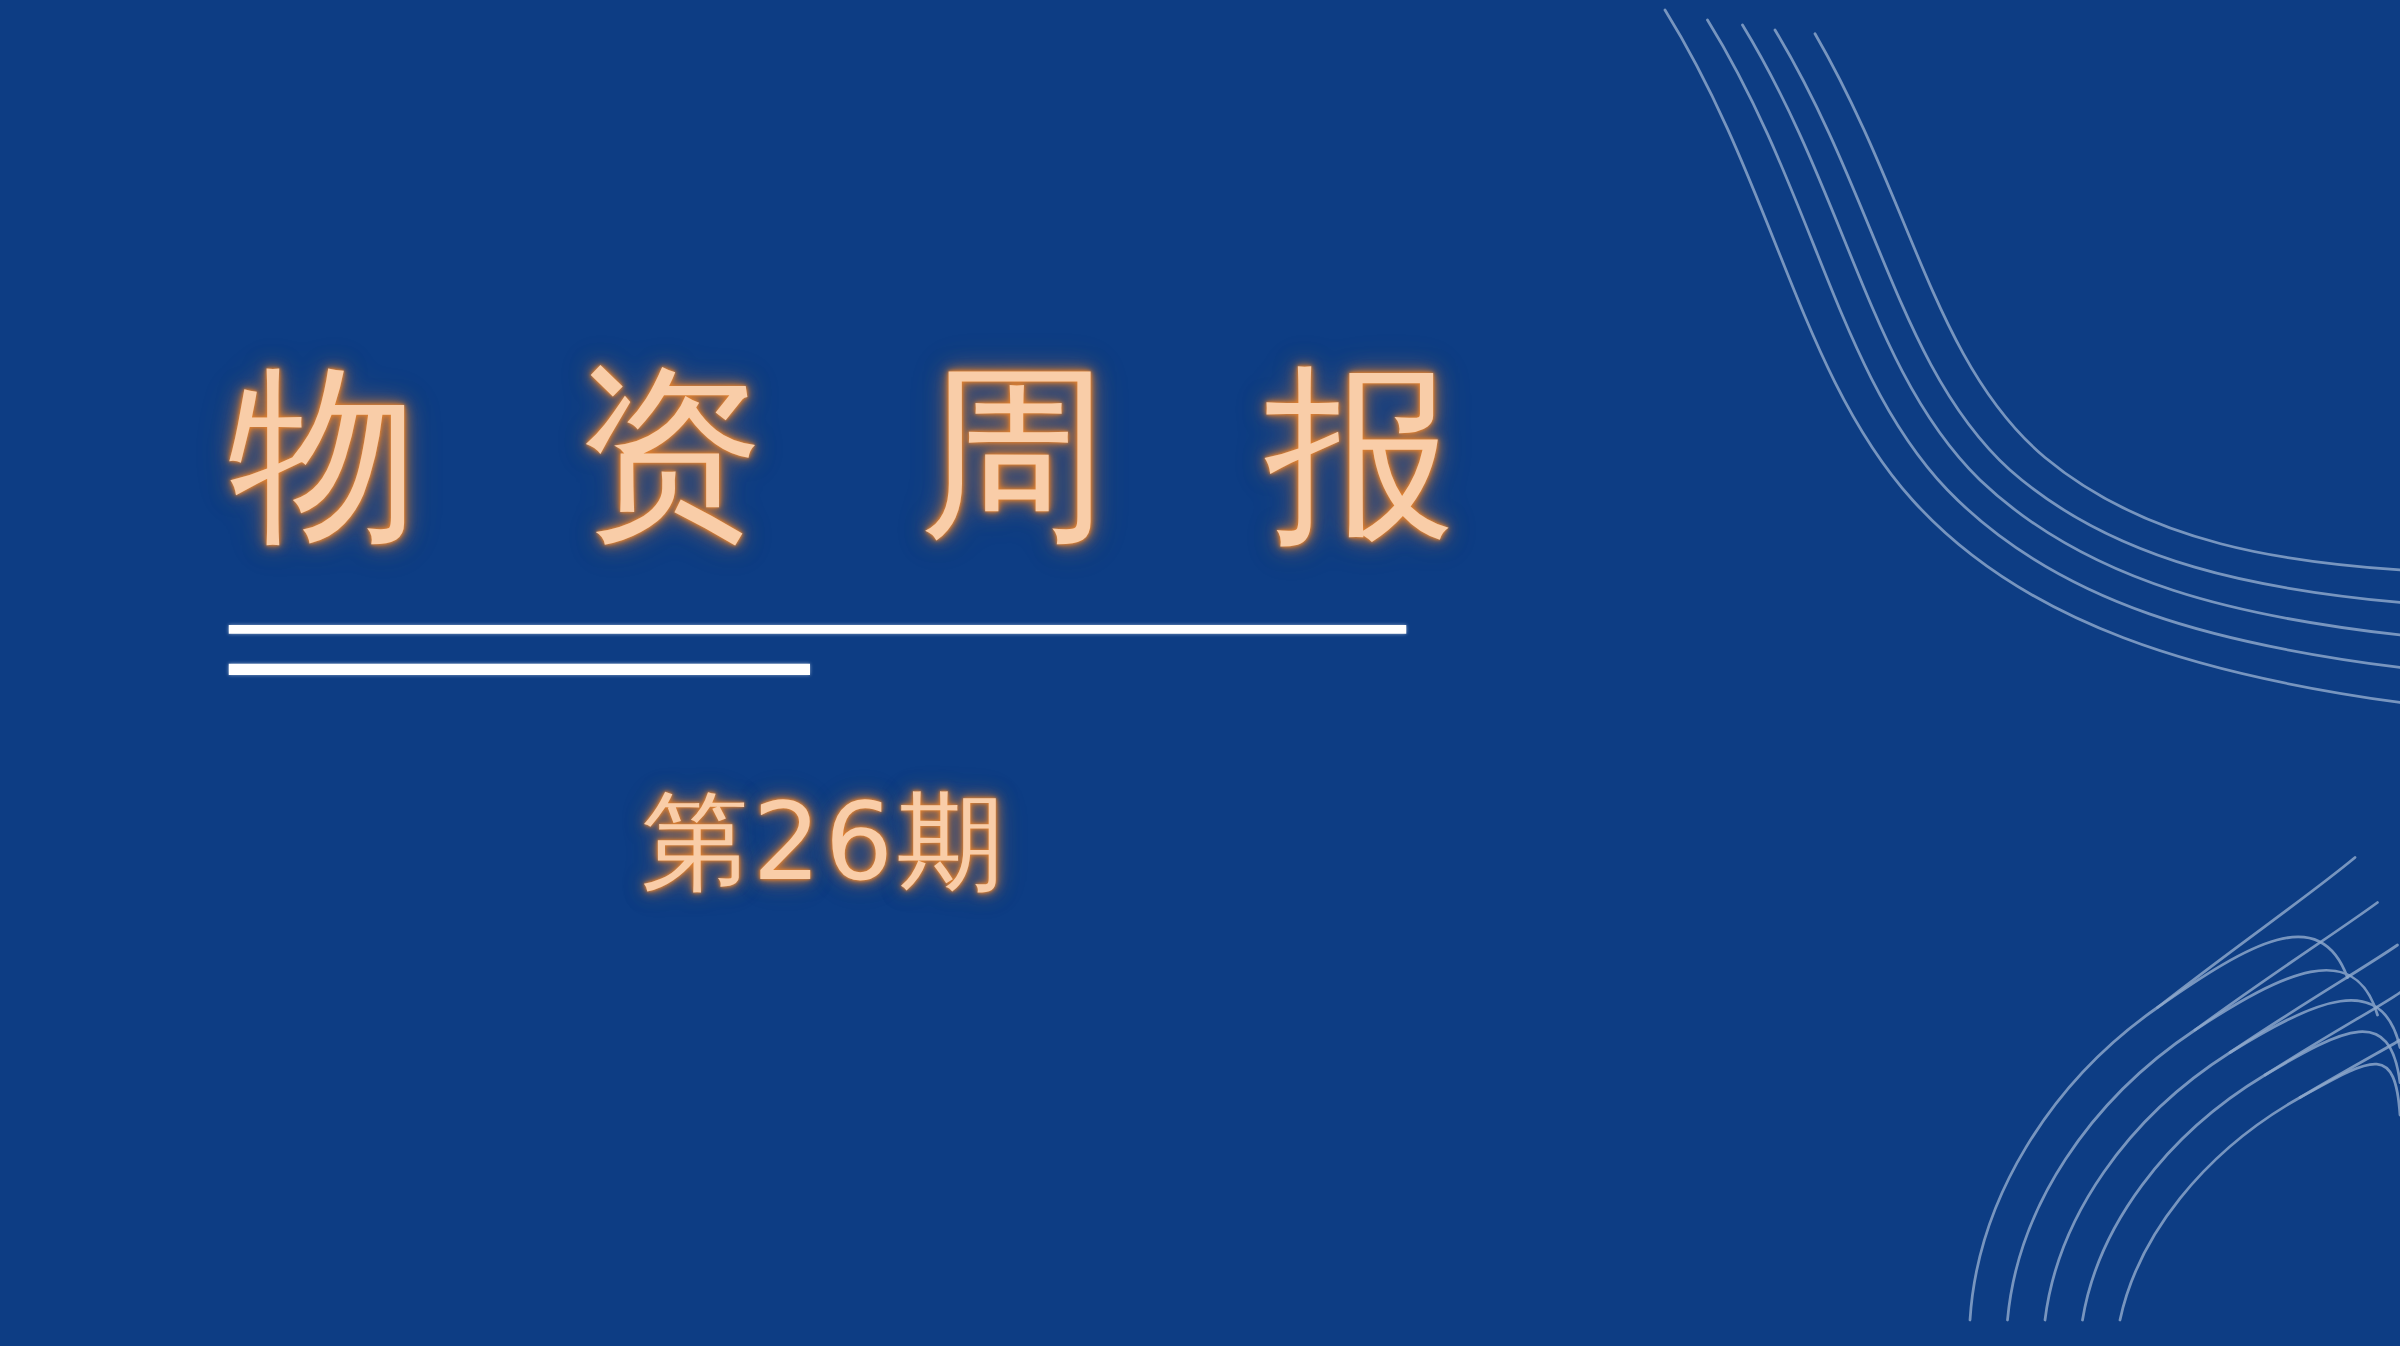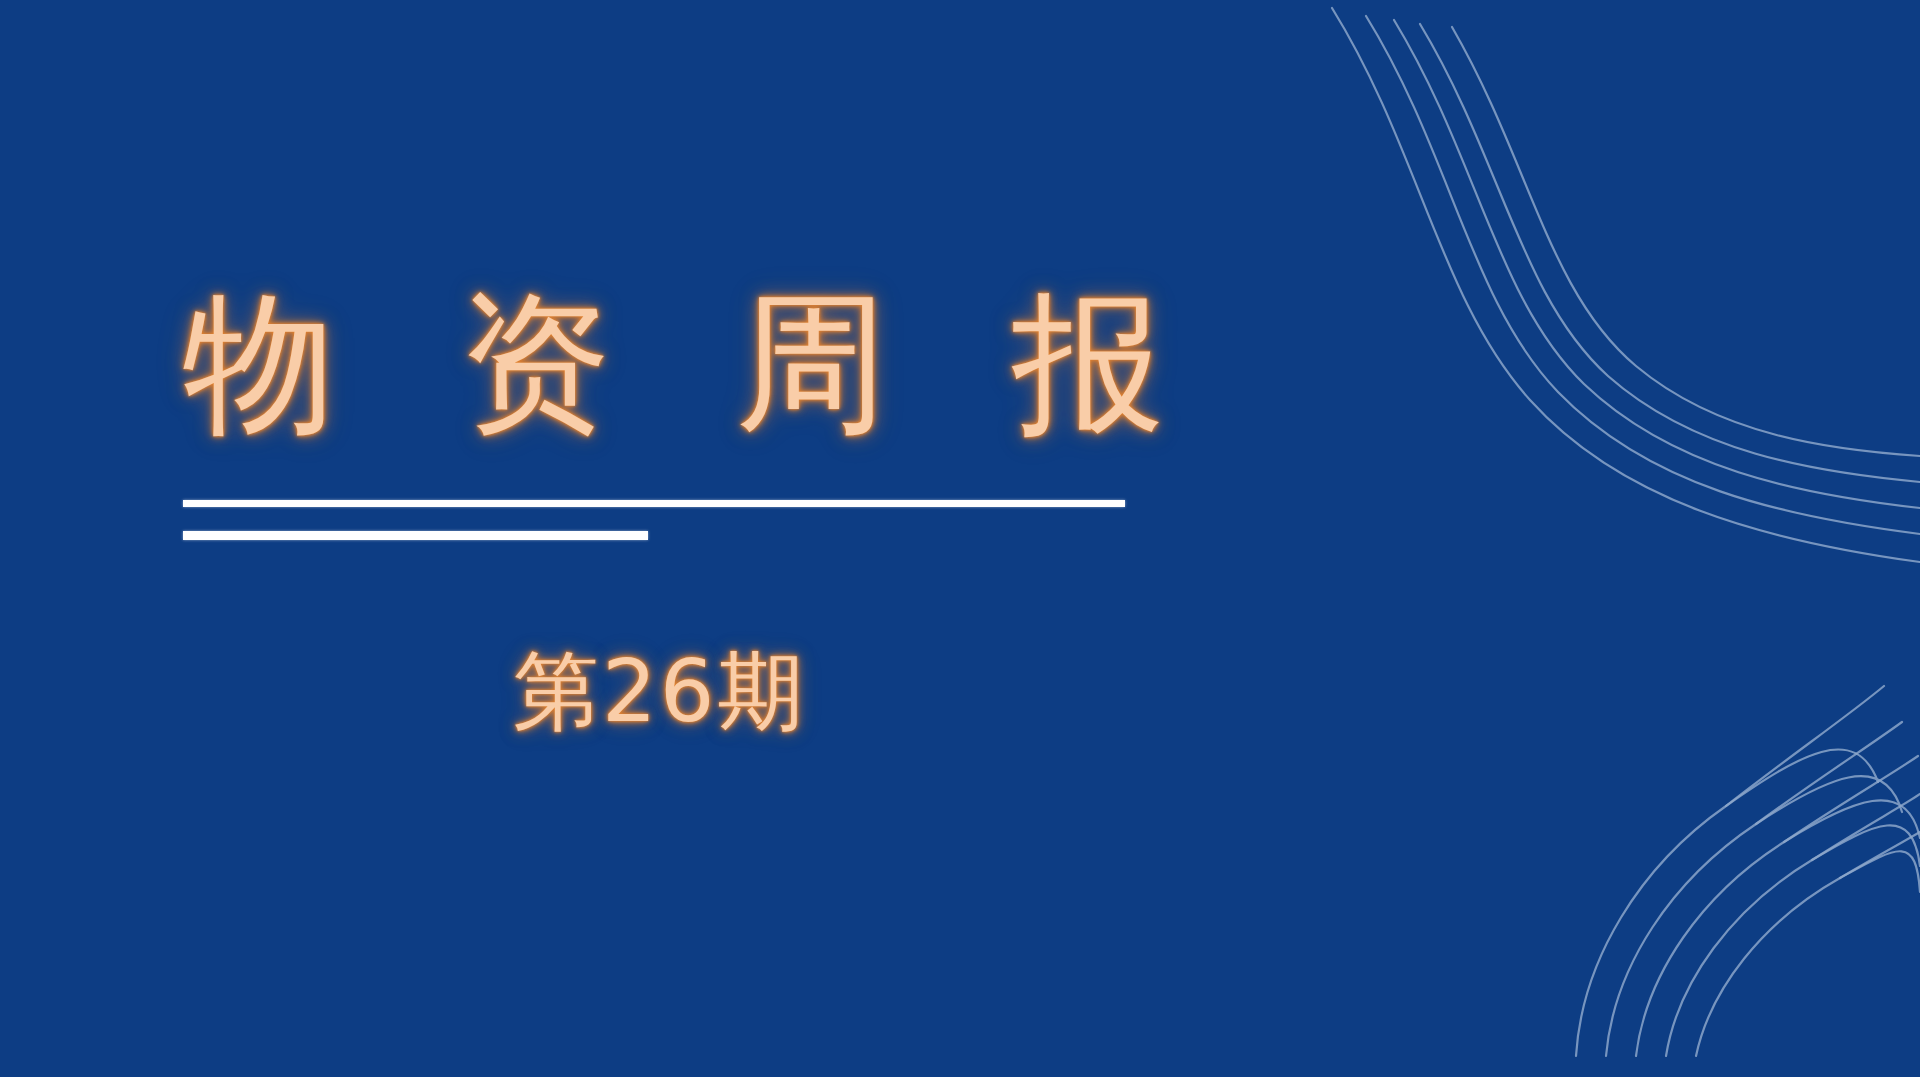--- a/index.html
+++ b/index.html
@@ -63,21 +63,21 @@
     left: 183px;
     top: 531px;
     width: 465px;
     height: 9px;
     background: #ffffff;
     box-shadow: 0 0 3px rgba(255,255,255,0.55);
   }
   .subtitle {
     position: absolute;
     left: 513px;
-    top: 644px;
+    top: 627px;
     font-family: "DejaVu Sans", "Liberation Sans", sans-serif;
     font-size: 86px;
     line-height: 1.1;
     font-weight: 400;
     letter-spacing: 3px;
     color: #f9cda8;
     white-space: nowrap;
     text-shadow:
       0 0 2px #e3822f,
       0 0 4px #e3822f,

